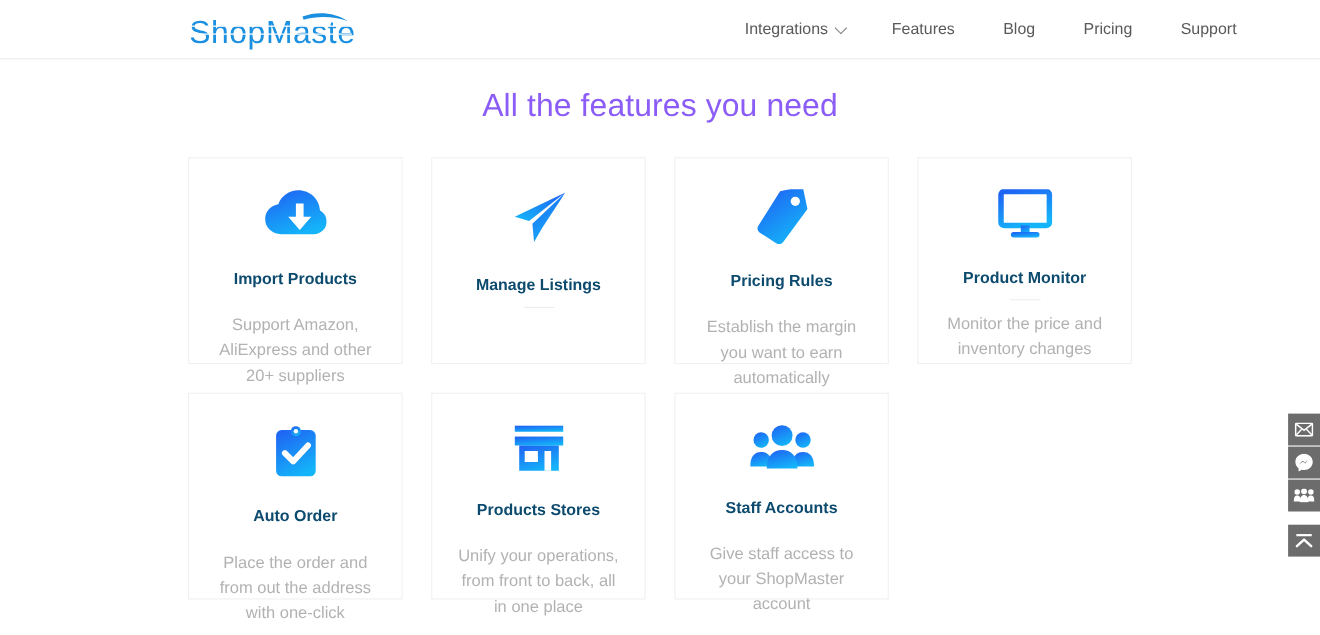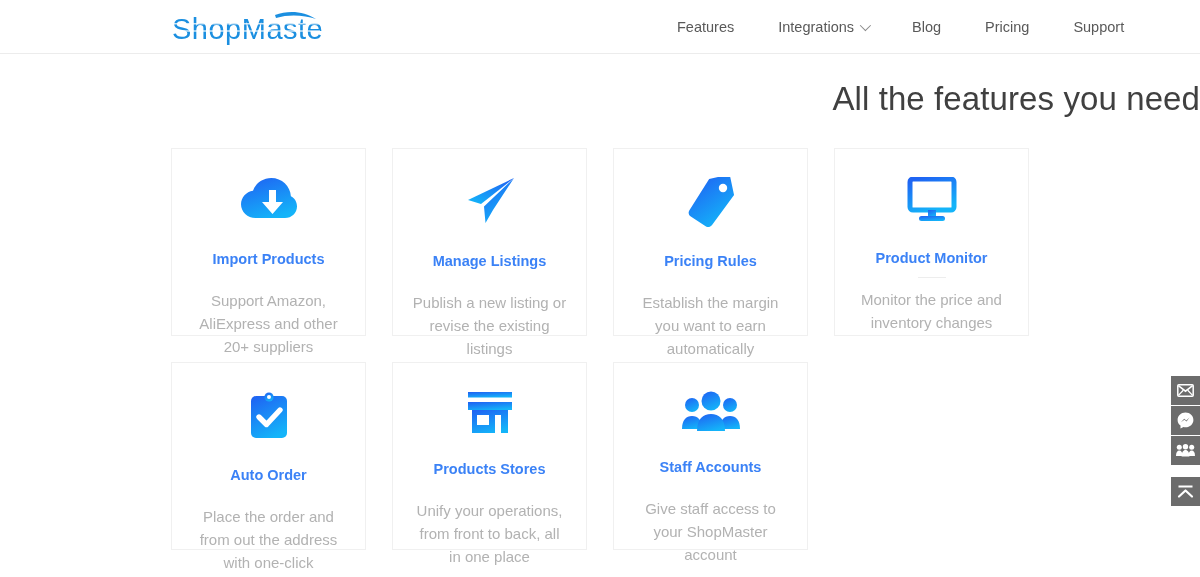--- a/index.html
+++ b/index.html
@@ -56,24 +56,24 @@
     height: 8px;
     border-right: 1.4px solid #8a8a8a;
     border-bottom: 1.4px solid #8a8a8a;
     transform: rotate(45deg) translateY(-2px);
   }
 
   
   .page-title {
     margin: 0;
     padding-top: 26px;
-    text-align: right;
-    font-size: 33px;
+    text-align: center;
+    font-size: 29px;
     font-weight: 400;
-    color: #404040;
+    color: #8b5cf6;
     letter-spacing: 0.1px;
   }
 
   
   .grid {
     width: 858px;
     margin: 30px auto 0;
     display: grid;
     grid-template-columns: repeat(4, 195px);
     grid-template-rows: 188px 188px;
@@ -93,21 +93,21 @@
   .card-icon {
     height: 54px;
     display: flex;
     align-items: center;
     justify-content: center;
   }
   .card-title {
     margin-top: 26px;
     font-size: 14.5px;
     font-weight: 700;
-    color: #3b82f6;
+    color: #0c4a6e;
     text-align: center;
   }
   .card-divider {
     width: 28px;
     height: 1px;
     background: #ededed;
     margin: 11px 0 12px;
   }
   .card-desc {
     font-size: 15px;
@@ -159,25 +159,25 @@
 
       <g fill="#ffffff" opacity="0.95">
         <rect x="0" y="17.2" width="148" height="1.2"></rect>
         <rect x="0" y="24.4" width="148" height="1.2"></rect>
       </g>
     </svg>
   </div>
 
   <nav class="main-nav">
     <div class="nav-item">
-      <span>Features</span>
-    </div>
-    <div class="nav-item">
       <span>Integrations</span>
       <span class="chev"></span>
+    </div>
+    <div class="nav-item">
+      <span>Features</span>
     </div>
     <div class="nav-item">
       <span>Blog</span>
     </div>
     <div class="nav-item">
       <span>Pricing</span>
     </div>
     <div class="nav-item">
       <span>Support</span>
     </div>
@@ -215,21 +215,20 @@
 
   <div class="card">
     <div class="card-icon">
       <svg width="52" height="50" viewBox="0 0 52 50">
         <path d="M50 1 L4 23 L17 27 Z" fill="url(#gIcon2)"></path>
         <path d="M50 1 L20 29.5 L21.5 46 L29 33 Z" fill="url(#gIcon)"></path>
       </svg>
     </div>
     <div class="card-title">Manage Listings</div>
     <div class="card-divider"></div>
-    <div class="card-desc">Publish a new listing or revise the existing listings</div>
   </div>
 
   <div class="card">
     <div class="card-icon">
       <svg width="52" height="50" viewBox="0 0 52 50">
         <path d="M29 2 L50 2 L50 23 L22 48 C20 49.6 17.4 49.4 15.7 47.6 L3.2 35 C1.4 33.3 1.3 30.6 3 28.7 Z" transform="rotate(-12 26 25)" fill="url(#gIcon)"></path>
         <circle cx="38" cy="11" r="4.2" fill="#ffffff"></circle>
       </svg>
     </div>
     <div class="card-title">Pricing Rules</div>

